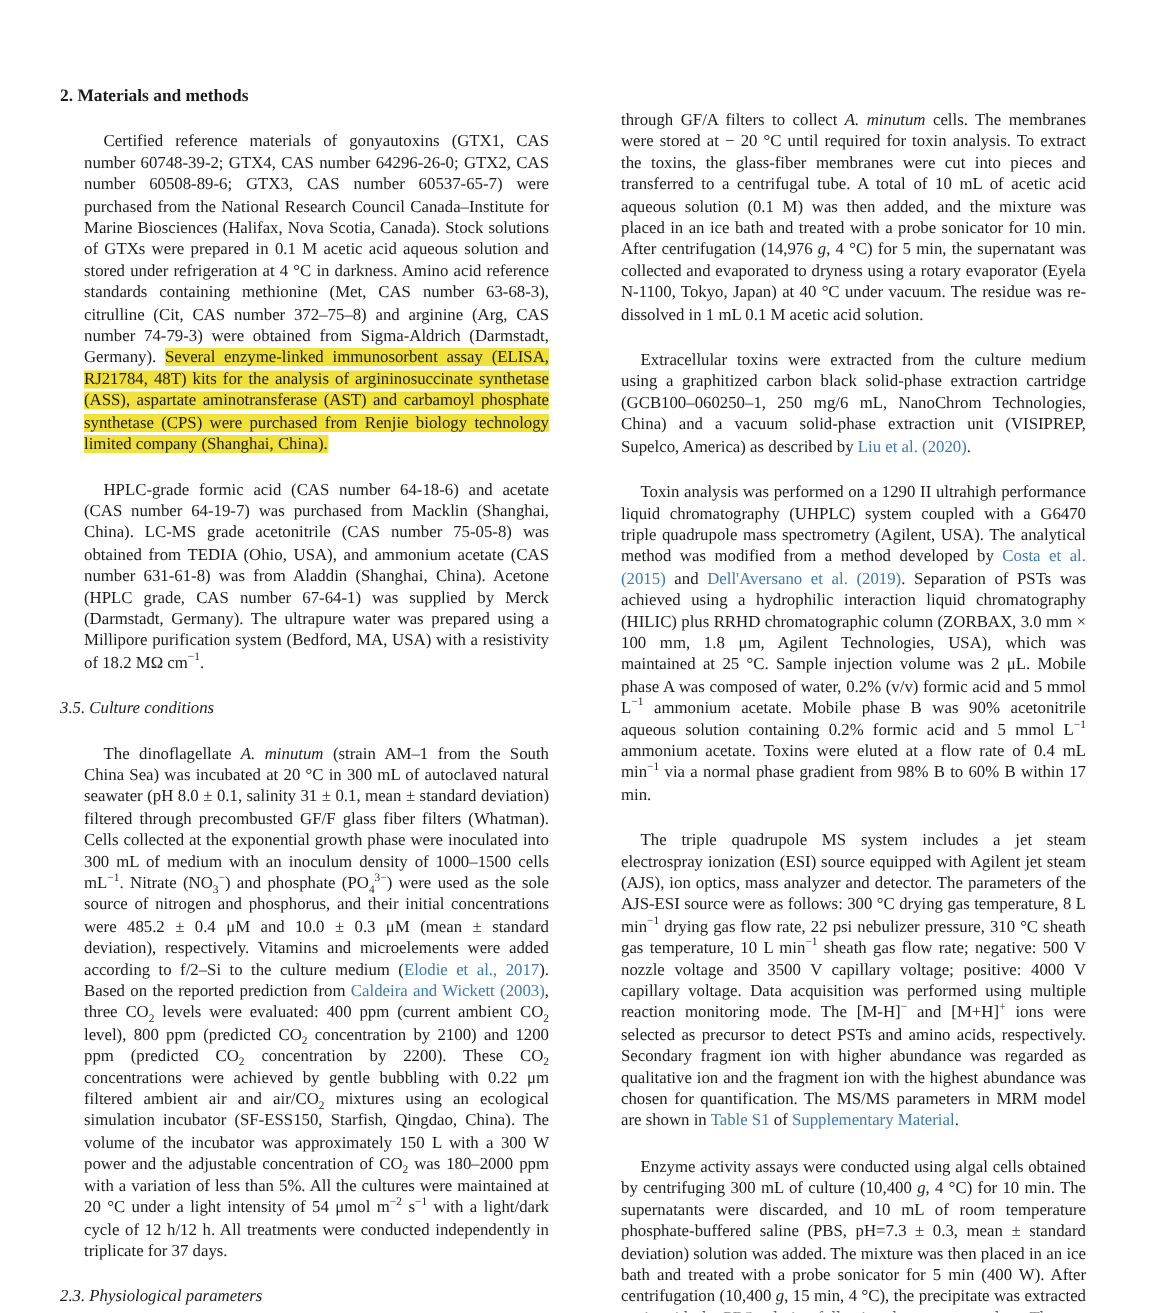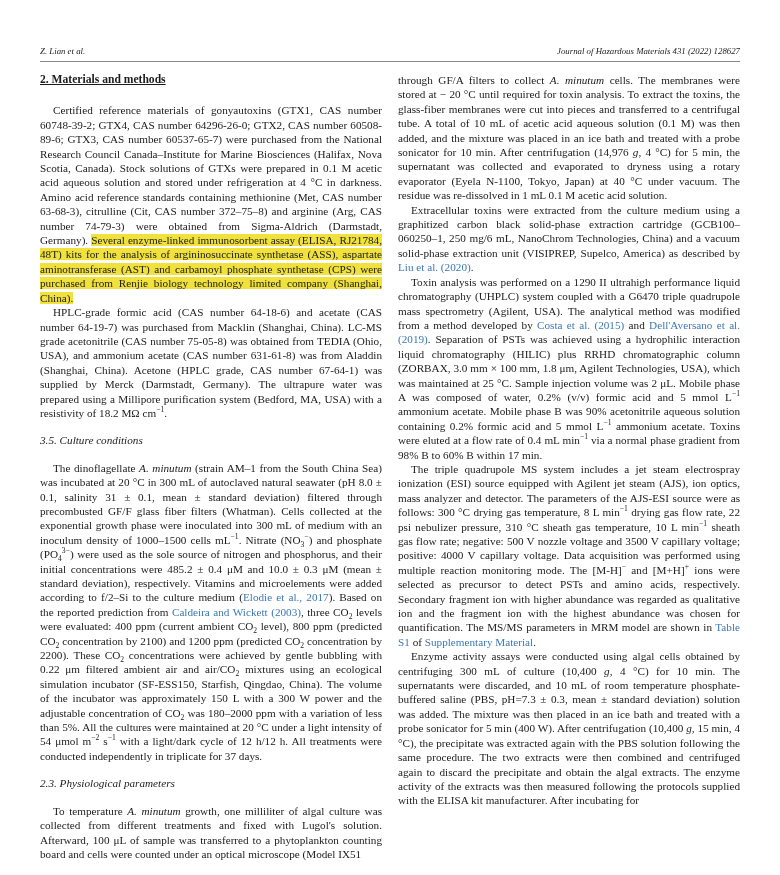--- a/index.html
+++ b/index.html
@@ -9,39 +9,35 @@
     -webkit-font-smoothing:antialiased;
   }
   .sheet{padding:46px 40px 0 40px;}
   .running-header{
     display:flex;justify-content:space-between;align-items:baseline;
     font-size:8.8px;font-style:italic;color:#222;
     padding-bottom:5px;border-bottom:0.8px solid #8a8a8a;
   }
   .columns{display:flex;gap:16px;margin-top:11px;}
   .col{width:344px;text-align:justify;font-size:11.2px;line-height:14.4px;}
-  .h2{font-weight:bold;font-style:normal;font-size:11.6px;margin:0 0 16px 0;text-align:left;text-decoration:underline;}
+  .h2{font-weight:bold;font-style:normal;font-size:11.6px;margin:0 0 16px 0;text-align:left;}
   .h3{font-style:italic;font-weight:normal;font-size:11.2px;margin:13px 0 13px 0;text-align:left;}
   .col > .h3:first-child{margin-top:0;}
-  .para{margin:0;}
+  .para{margin:16px;}
   .para.indent{text-indent:13px;}
   .i{font-style:italic;}
   .a{color:var(--link,#3d79b3);cursor:pointer;}
   .hl{background:var(--hl,#f1e13c);}
   .sub{vertical-align:sub;font-size:7.6px;line-height:0;}
   .sup{vertical-align:super;font-size:7.6px;line-height:0;}
 </style>
 </head>
 <body>
 
 <div class="sheet">
-  <div class="running-header">
-    <span>Z. Lian et al.</span>
-    <span>Journal of Hazardous Materials 431 (2022) 128627</span>
-  </div>
   <div class="columns">
     <div class="col">
         <div class="h2">2. Materials and methods</div>
         <p class="para indent"><span>Certified reference materials of gonyautoxins (GTX1, CAS number 60748-39-2; GTX4, CAS number 64296-26-0; GTX2, CAS number 60508-89-6; GTX3, CAS number 60537-65-7) were purchased from the National Research Council Canada–Institute for Marine Biosciences (Halifax, Nova Scotia, Canada). Stock solutions of GTXs were prepared in 0.1 M acetic acid aqueous solution and stored under refrigeration at 4 °C in darkness. Amino acid reference standards containing methionine (Met, CAS number 63-68-3), citrulline (Cit, CAS number 372–75–8) and arginine (Arg, CAS number 74-79-3) were obtained from Sigma-Aldrich (Darmstadt, Germany). </span><span class="hl">Several enzyme-linked immunosorbent assay (ELISA, RJ21784, 48T) kits for the analysis of argininosuccinate synthetase (ASS), aspartate aminotransferase (AST) and carbamoyl phosphate synthetase (CPS) were purchased from Renjie biology technology limited company (Shanghai, China).</span></p>
         <p class="para indent"><span>HPLC-grade formic acid (CAS number 64-18-6) and acetate (CAS number 64-19-7) was purchased from Macklin (Shanghai, China). LC-MS grade acetonitrile (CAS number 75-05-8) was obtained from TEDIA (Ohio, USA), and ammonium acetate (CAS number 631-61-8) was from Aladdin (Shanghai, China). Acetone (HPLC grade, CAS number 67-64-1) was supplied by Merck (Darmstadt, Germany). The ultrapure water was prepared using a Millipore purification system (Bedford, MA, USA) with a resistivity of 18.2 MΩ cm</span><span class="sup">−1</span><span>.</span></p>
         <div class="h3">3.5. Culture conditions</div>
         <p class="para indent"><span>The dinoflagellate </span><span class="i">A. minutum</span><span> (strain AM–1 from the South China Sea) was incubated at 20 °C in 300 mL of autoclaved natural seawater (pH 8.0 ± 0.1, salinity 31 ± 0.1, mean ± standard deviation) filtered through precombusted GF/F glass fiber filters (Whatman). Cells collected at the exponential growth phase were inoculated into 300 mL of medium with an inoculum density of 1000–1500 cells mL</span><span class="sup">−1</span><span>. Nitrate (NO</span><span class="sub">3</span><span class="sup">−</span><span>) and phosphate (PO</span><span class="sub">4</span><span class="sup">3−</span><span>) were used as the sole source of nitrogen and phosphorus, and their initial concentrations were 485.2 ± 0.4 μM and 10.0 ± 0.3 μM (mean ± standard deviation), respectively. Vitamins and microelements were added according to f/2–Si to the culture medium (</span><span class="a">Elodie et al., 2017</span><span>). Based on the reported prediction from </span><span class="a">Caldeira and Wickett (2003)</span><span>, three CO</span><span class="sub">2</span><span> levels were evaluated: 400 ppm (current ambient CO</span><span class="sub">2</span><span> level), 800 ppm (predicted CO</span><span class="sub">2</span><span> concentration by 2100) and 1200 ppm (predicted CO</span><span class="sub">2</span><span> concentration by 2200). These CO</span><span class="sub">2</span><span> concentrations were achieved by gentle bubbling with 0.22 μm filtered ambient air and air/CO</span><span class="sub">2</span><span> mixtures using an ecological simulation incubator (SF-ESS150, Starfish, Qingdao, China). The volume of the incubator was approximately 150 L with a 300 W power and the adjustable concentration of CO</span><span class="sub">2</span><span> was 180–2000 ppm with a variation of less than 5%. All the cultures were maintained at 20 °C under a light intensity of 54 μmol m</span><span class="sup">−2</span><span> s</span><span class="sup">−1</span><span> with a light/dark cycle of 12 h/12 h. All treatments were conducted independently in triplicate for 37 days.</span></p>
         <div class="h3">2.3. Physiological parameters</div>
         <p class="para indent"><span>To temperature </span><span class="i">A. minutum</span><span> growth, one milliliter of algal culture was collected from different treatments and fixed with Lugol's solution. Afterward, 100 μL of sample was transferred to a phytoplankton counting board and cells were counted under an optical microscope (Model IX51</span></p>
       </div>

